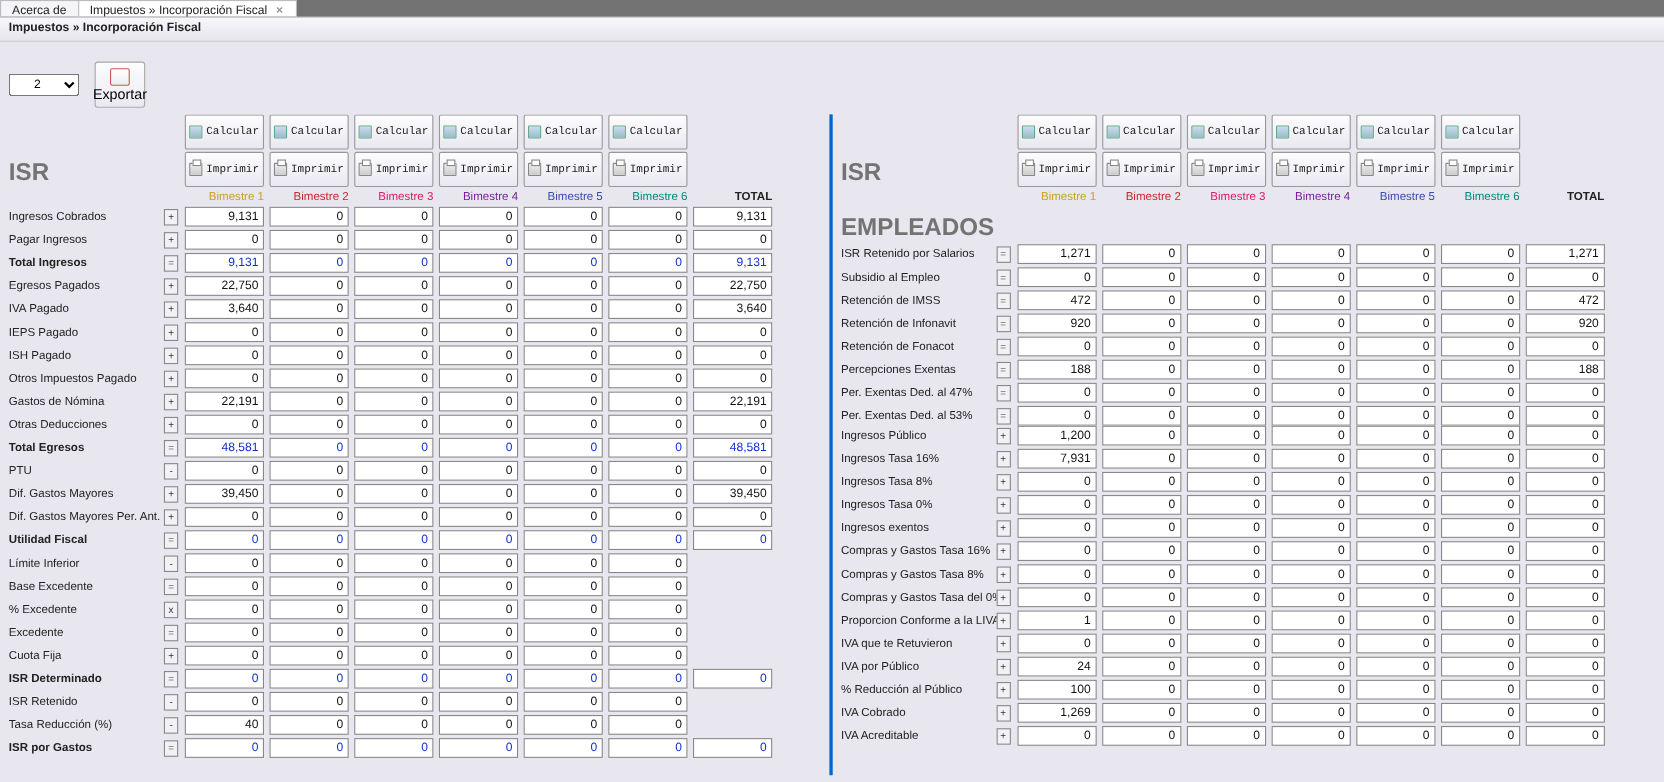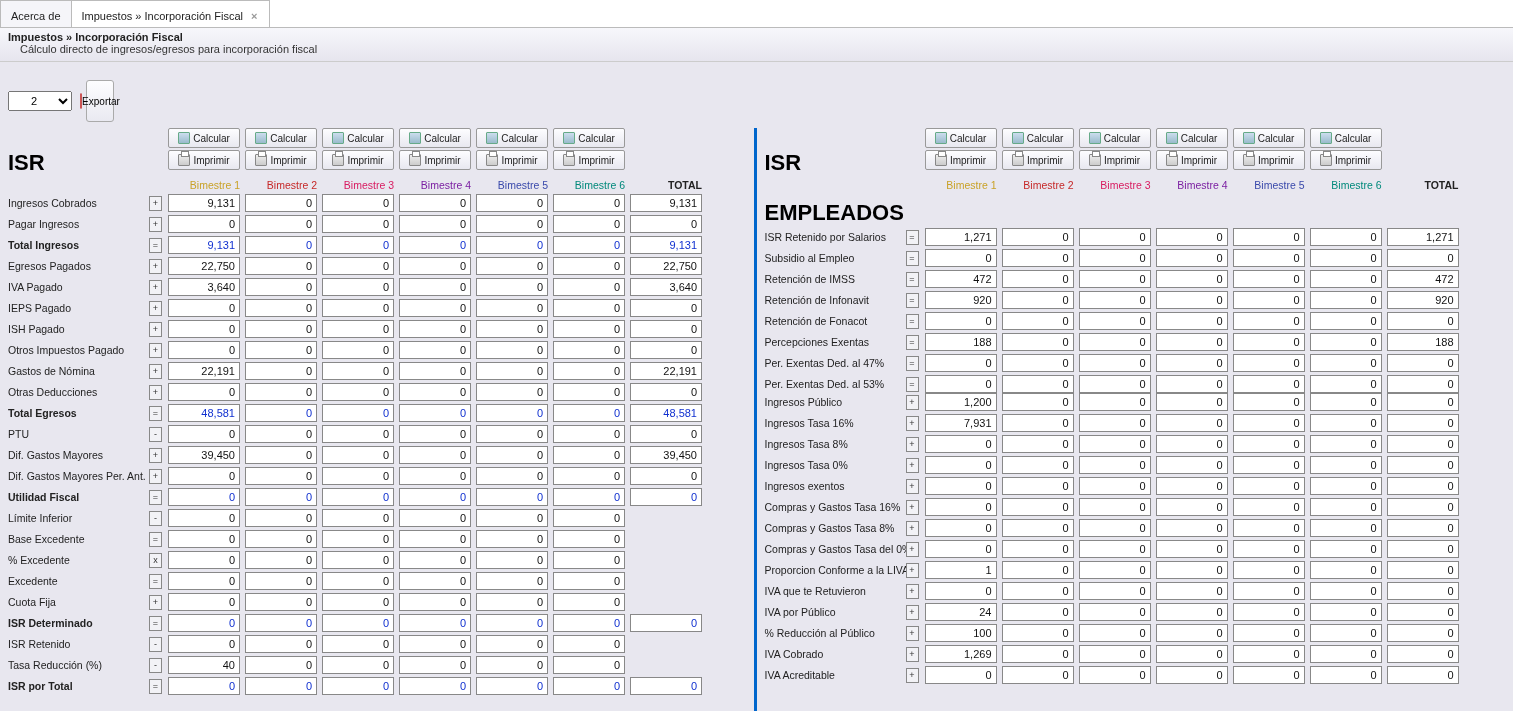--- a/index.html
+++ b/index.html
@@ -6,23 +6,23 @@
   body {
     margin: 0;
     font-family: "Segoe UI", Tahoma, Arial, sans-serif;
     font-size: 11px;
     background: #e8e7ef;
     color: #222;
     user-select: none;
   }
   .tabs {
     display: flex;
-    background: #ffffff;
+    background: #737373;
     border-bottom: 1px solid #bbb;
-    height: 28px;
+    height: 16px;
     align-items: stretch;
   }
   .tab {
     padding: 3px 10px 0 10px;
     border: 1px solid #bbb;
     border-bottom: none;
     background: #f5f5f9;
     margin-right: -1px;
     display: flex;
     align-items: center;
@@ -45,29 +45,29 @@
     padding: 18px 8px 6px 8px;
   }
   .year-select {
     width: 64px;
     height: 20px;
     font-size: 11px;
     padding: 1px 18px;
   }
   .export-btn {
     display: flex;
-    flex-direction: row;
+    flex-direction: column;
     align-items: center;
     justify-content: center;
-    width: 28px;
+    width: 46px;
     height: 42px;
     border: 1px solid #aaa;
     background: linear-gradient(#fdfdff, #e9e9f1);
     border-radius: 3px;
-    font-size: 10px;
+    font-size: 13px;
     cursor: pointer;
   }
   .export-btn .pdf-ic { width: 18px; height: 16px; background: linear-gradient(#fff,#eee); border:1px solid #c55; border-radius:2px; position:relative; }
   .panels {
     display: flex;
     height: calc(100vh - 110px);
   }
   .panel {
     flex: 1 1 50%;
     overflow: hidden;
@@ -80,21 +80,21 @@
     padding: 0 4px 8px 8px;
   }
   
   .panel-inner::-webkit-scrollbar { width: 17px; background: #e8e7ef; }
   .panel-inner::-webkit-scrollbar-thumb { background: #c7c6d2; border: 1px solid #aaa; }
   .panel-inner::-webkit-scrollbar-button { background: #ddd; border: 1px solid #aaa; height: 17px; }
 
   .section-h {
     font-size: 22px;
     font-weight: bold;
-    color: #000000;
+    color: #737373;
     margin: 6px 0 2px 0;
   }
   .section-h.mid { }
 
   .grid {
     display: grid;
     grid-template-columns: 136px 14px 72px 72px 72px 72px 72px 72px 72px;
     gap: 3px 5px;
     align-items: center;
   }
@@ -137,30 +137,31 @@
   .bim6 { color: #00897b; }
 
   .btnrow {
     display: grid;
     grid-template-columns: 136px 14px 72px 72px 72px 72px 72px 72px 72px;
     gap: 3px 5px;
     margin-bottom: 2px;
   }
   .btnrow .spacer { }
   .mini-btn {
-    height: 20px;
+    height: 32px;
     border: 1px solid #999;
     background: linear-gradient(#fdfdff,#e8e8f0);
     border-radius: 2px;
     font-size: 10px;
     display: flex;
     align-items: center;
     justify-content: center;
     gap: 3px;
     cursor: pointer;
+    font-family: Liberation Mono, monospace;
   }
   .mini-btn .ic { width: 12px; height: 12px; display:inline-block; }
   .ic-calc { border:1px solid #6a8; background: linear-gradient(#cde,#9bc); border-radius:1px; }
   .ic-print { width:12px; height:10px; border:1px solid #888; border-radius:1px; background: linear-gradient(#eee,#ccc); position:relative; }
   .ic-print::before { content:""; position:absolute; top:-4px; left:2px; width:6px; height:4px; background:#fff; border:1px solid #888; }
   .right-top { padding-top: 0; }
 </style>
 </head>
 <body>
 
@@ -169,21 +170,20 @@
       <span>Acerca de</span>
     </div>
   <div class="tab active">
     <span>Impuestos » Incorporación Fiscal</span>
     <span class="close">×</span>
   </div>
 </div>
 
 <div class="subheader">
   <div class="title">Impuestos » Incorporación Fiscal</div>
-  <div class="desc">Cálculo directo de ingresos/egresos para incorporación fiscal</div>
 </div>
 
 <div class="toprow">
   <select class="year-select">
     <option>2023</option>
   </select>
   <button class="export-btn">
     <span class="pdf-ic"></span>
     <span>Exportar</span>
   </button>
@@ -466,21 +466,21 @@
           <div class="cell noborder"></div>
           <div class="lbl">Tasa Reducción (%)</div>
           <div class="opbox">-</div>
           <div class="cell">40</div>
           <div class="cell">0</div>
           <div class="cell">0</div>
           <div class="cell">0</div>
           <div class="cell">0</div>
           <div class="cell">0</div>
           <div class="cell noborder"></div>
-          <div class="lbl bold">ISR por Total</div>
+          <div class="lbl bold">ISR por Gastos</div>
           <div class="opbox">=</div>
           <div class="cell blue">0</div>
           <div class="cell blue">0</div>
           <div class="cell blue">0</div>
           <div class="cell blue">0</div>
           <div class="cell blue">0</div>
           <div class="cell blue">0</div>
           <div class="cell blue">0</div>
         </div>
 

